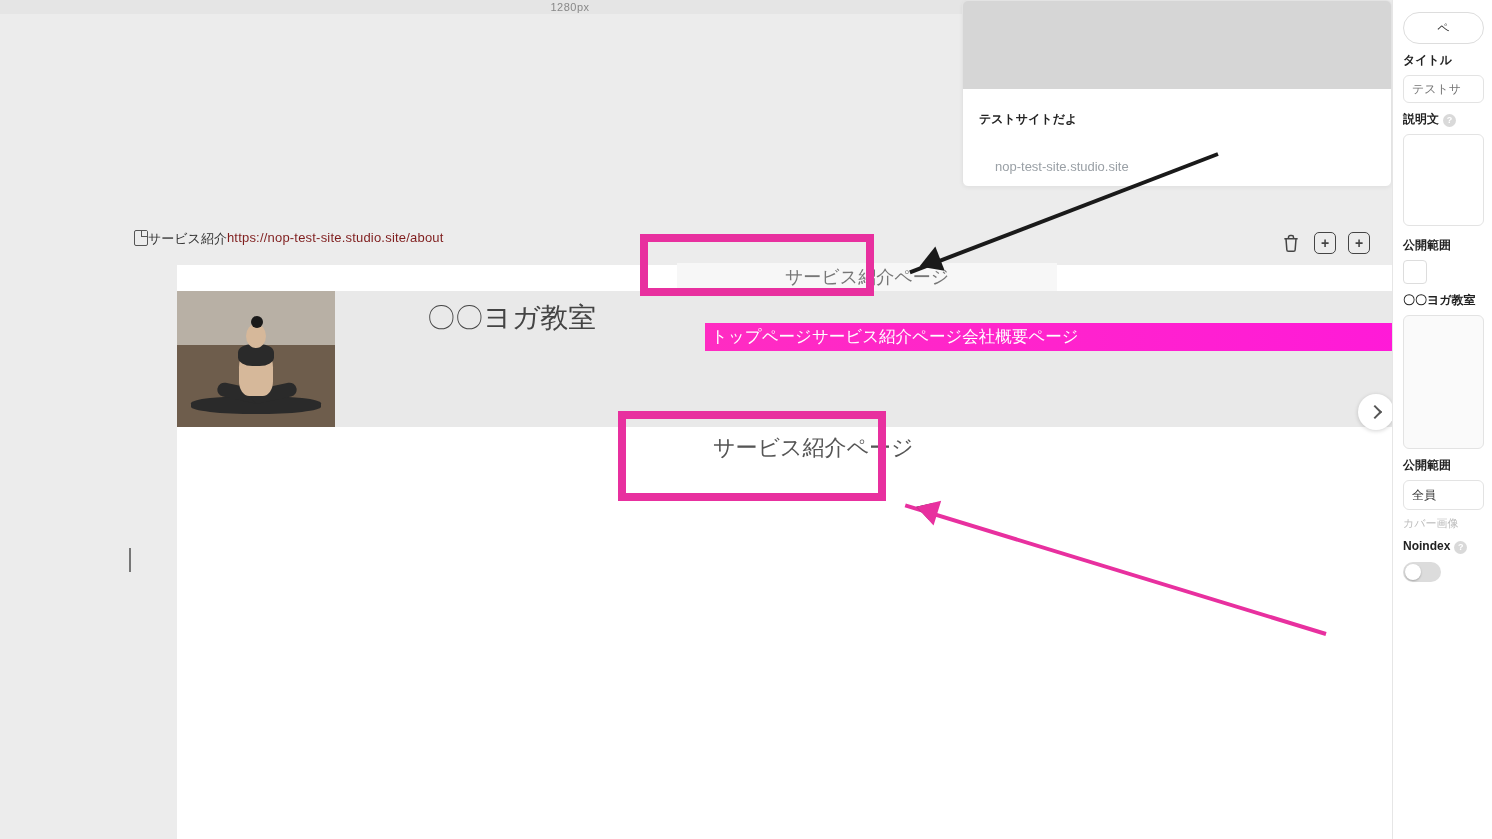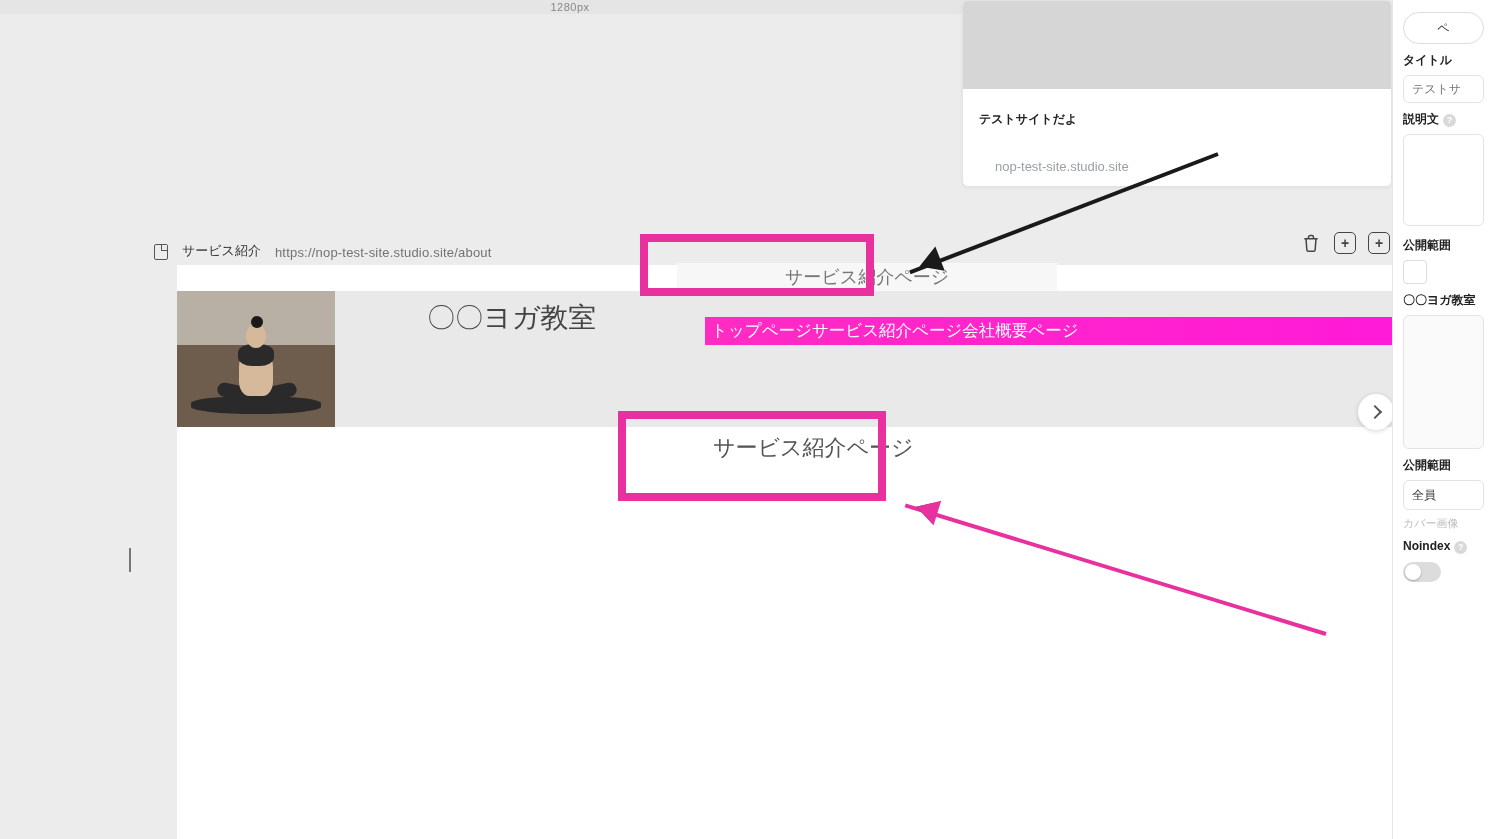--- a/index.html
+++ b/index.html
@@ -44,30 +44,29 @@
     font-size: 12px; font-weight: 700; color: #222;
   }
   .preview-url {
     position: absolute; left: 14px; top: 158px;
     font-size: 13px; color: #9aa0a6; margin-left: 18px;
   }
 
   
   .page-bar {
     position: absolute;
-    left: 154px; top: 230px;
+    left: 134px; top: 230px;
     width: 1240px; height: 30px;
-    display:flex; align-items:flex-end;
-    gap: 14px;
+    display:flex; align-items:flex-start;
     font-size: 13px;
   }
   .page-bar .doc-icon { width:14px; height:16px; border:1.5px solid #555; border-radius:2px; position:relative; }
   .page-bar .doc-icon::after { content:""; position:absolute; top:0; right:0; width:5px; height:5px; border-left:1.5px solid #555; border-bottom:1.5px solid #555; background:#ececec; }
   .page-name { color:#333; }
-  .page-url  { color:#737373; letter-spacing:.2px;margin-top:8px; }
+  .page-url  { color:#7f1d1d; letter-spacing:.2px; }
   .page-bar-actions {
     position:absolute; right: 4px; top: 2px;
     display:flex; gap:12px;
   }
   .act-btn {
     width:22px; height:22px; border:1.6px solid #444; border-radius:5px;
     display:flex; align-items:center; justify-content:center;
     font-size:14px; color:#444; font-weight:700; line-height:1;
     cursor:pointer;
   }
@@ -105,21 +104,21 @@
   .yoga .head { position:absolute; bottom:66px; left:35px; width:20px; height:24px; background:#d6b89a; border-radius:50%; }
   .yoga .bun  { position:absolute; bottom:86px; left:40px; width:12px; height:12px; background:#1a1a1a; border-radius:50%; }
   .yoga .legL { position:absolute; bottom:14px; left:6px; width:46px; height:14px; background:#2a2a2a; border-radius:10px; transform:rotate(12deg); }
   .yoga .legR { position:absolute; bottom:14px; left:40px; width:46px; height:14px; background:#2a2a2a; border-radius:10px; transform:rotate(-12deg); }
 
   .site-title {
     position:absolute; left:250px; top:8px;
     font-size:28px; color:#444;
   }
   .site-nav {
-    position:absolute; left:528px; top:26px; width:696px; height:28px;
+    position:absolute; left:528px; top:32px; width:696px; height:28px;
     background: linear-gradient(90deg,#ff2cc2,#ff1ad8);
     color:#fff; font-size:16.5px;
     display:flex; align-items:center; padding:4px 6px;
   }
   .site-h1 {
     position:absolute; left:536px; top:168px;
     font-size:22px; color:#555;
   }
   .cursor-line {
     position:absolute; left:129px; top:548px; width:2px; height:24px; background:#777;

